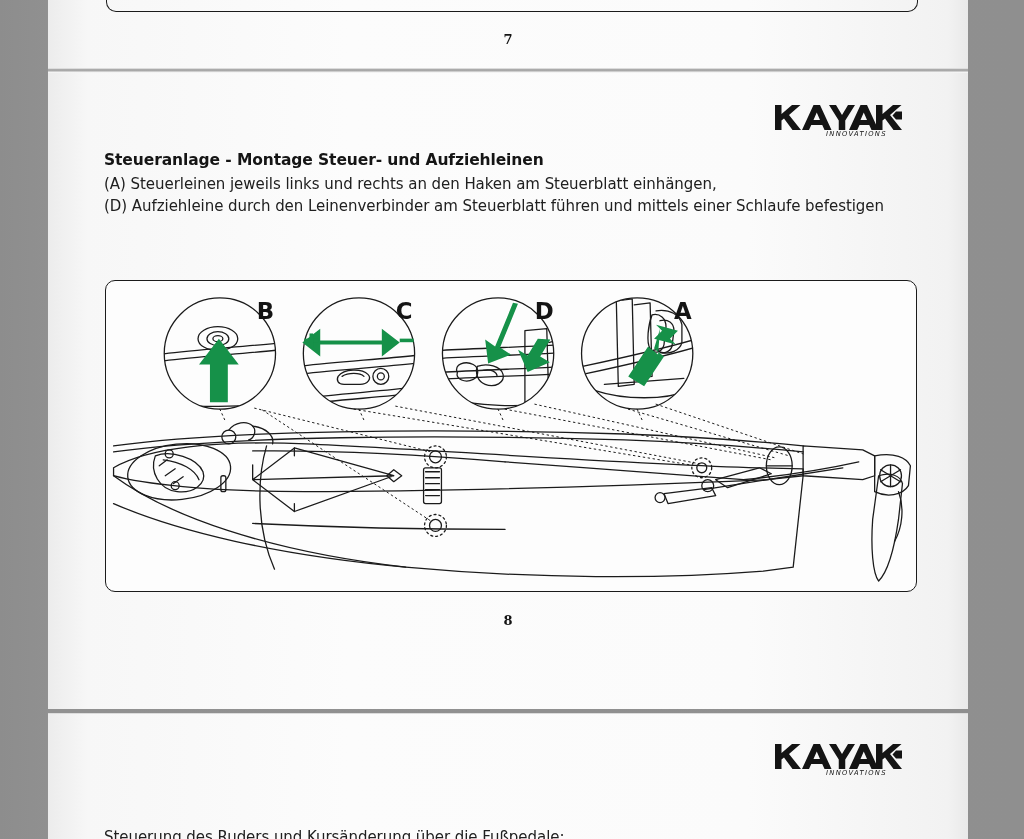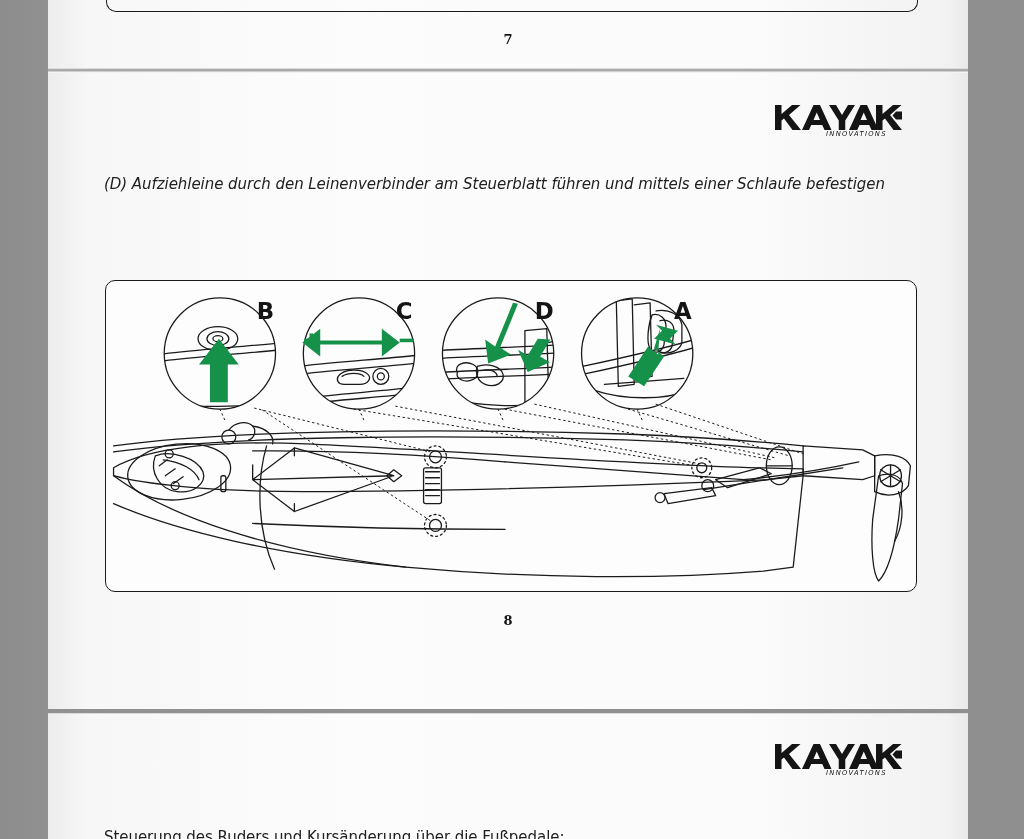--- a/index.html
+++ b/index.html
@@ -44,21 +44,21 @@
   .sec-title{
     position:absolute;left:56px;top:78px;
     font-size:15.5px;font-weight:bold;color:#151515;
     letter-spacing:-0.1px;
   }
   .body-copy{
     position:absolute;left:56px;top:101px;width:832px;
     font-size:15px;line-height:21.5px;color:#202020;
     letter-spacing:-0.05px;
   }
-  .body-copy .just{text-align:justify;text-align-last:left;font-style:italic;}
+  .body-copy .just{text-align:justify;text-align-last:left;}
   .figure-frame{
     position:absolute;left:57px;top:207px;width:812px;height:312px;
     border:1.5px solid #1b1b1b;border-radius:10px;box-sizing:border-box;
     background:#fdfdfd;overflow:hidden;
   }
   .figure-frame svg{display:block;width:100%;height:100%;}
   
   #page9{top:714px;height:200px;}
   #page9 .logo{top:28px;}
   #page9 .sec-title{top:90px;}
@@ -94,22 +94,24 @@
         <g fill="#141414">
           <path d="M244 17 l22 0 l-6 8 l6 8 l-22 0 l-7 -8 z"></path>
           <path d="M270 16 l20 0 l10 9 l-10 9 l-20 0 l8 -9 z"></path>
           <path d="M303 17 l14 0 l9 8 l-9 8 l-14 0 l7 -8 z"></path>
           <path d="M327 20 l10 0 l6 5 l-6 5 l-10 0 l5 -5 z"></path>
         </g>
         <text x="104" y="66" font-family="DejaVu Sans, Liberation Sans, sans-serif" font-size="13.5" font-style="italic" letter-spacing="2.6" fill="#141414">INNOVATIONS</text>
       </svg>
     </div>
 
+    <div class="sec-title">Steueranlage - Montage Steuer- und Aufziehleinen</div>
 
     <div class="body-copy">
+      <div>(A) Steuerleinen jeweils links und rechts an den Haken am Steuerblatt einhängen,</div>
       <div class="just">(D) Aufziehleine durch den Leinenverbinder am Steuerblatt führen und mittels einer Schlaufe befestigen</div>
     </div>
 
     <div class="figure-frame">
       <svg viewBox="0 0 812 312" xmlns="http://www.w3.org/2000/svg" aria-hidden="true">
         <defs>
           <clipPath id="cB">
               <circle cx="113" cy="73" r="56"></circle>
             </clipPath>
           <clipPath id="cC">

